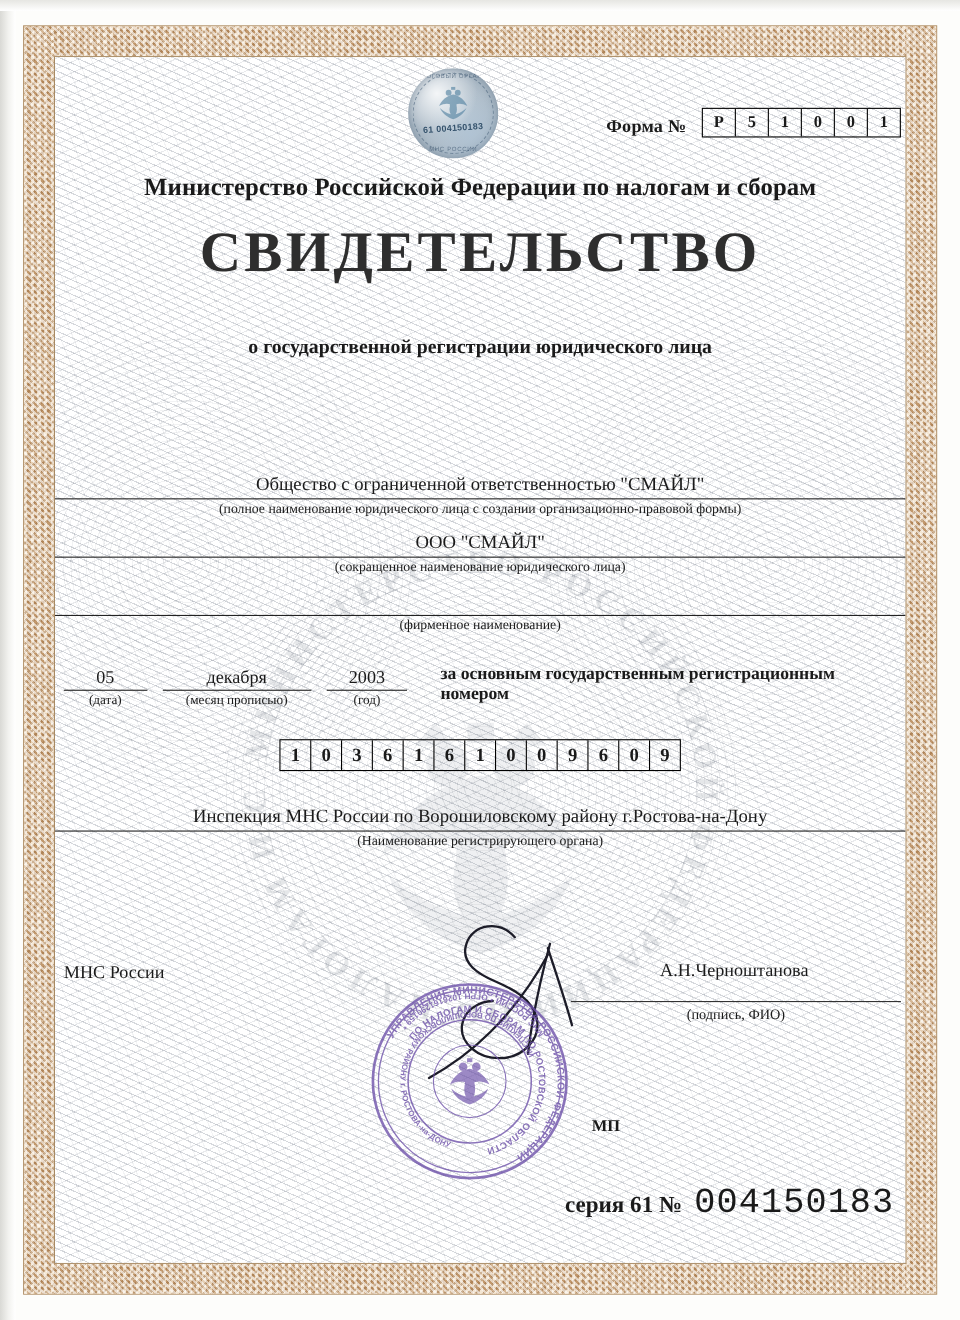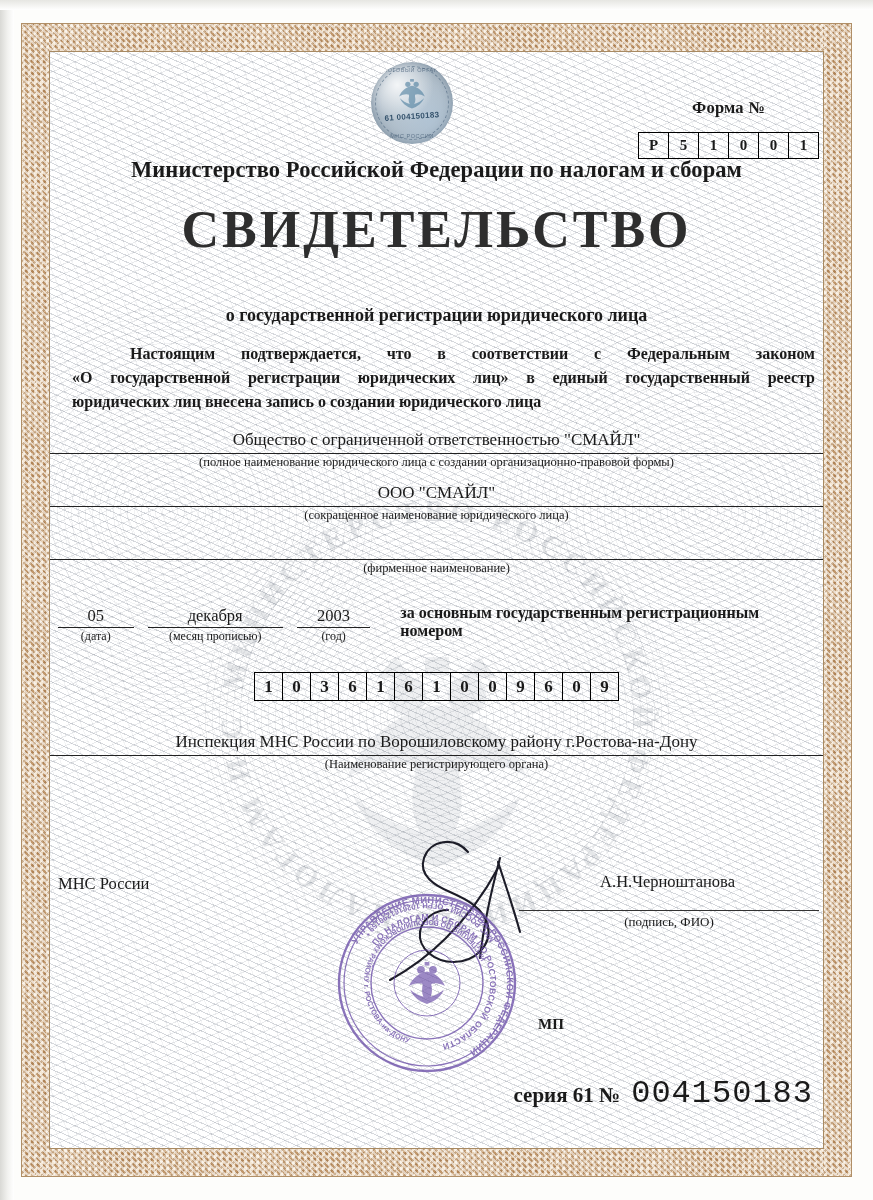--- a/index.html
+++ b/index.html
@@ -110,21 +110,21 @@
     position:absolute;left:0;right:0;text-align:center;
     font-family:"Liberation Sans", sans-serif;font-size:5.5px;color:rgba(52,78,104,.62);
     letter-spacing:.6px;
   }
   .holo .holo-arc-top{top:5px;}
   .holo .holo-arc-bot{bottom:5px;}
 
   
   .form-row{
     position:absolute;right:4px;top:46px;
-    display:flex;align-items:center;gap:14px;flex-direction:column;
+    display:flex;align-items:flex-end;gap:14px;
   }
   .form-label{font-size:16.5px;font-weight:700;letter-spacing:.2px;}
   .form-boxes{display:flex;border:1.4px solid #000;}
   .form-boxes .cell{
     width:29px;height:25px;line-height:25px;text-align:center;
     font-size:15px;font-weight:700;border-right:1.4px solid #000;
   }
   .form-boxes .cell:last-child{border-right:none;}
 
   
@@ -300,25 +300,20 @@
           <div class="cell">0</div>
           <div class="cell">0</div>
           <div class="cell">1</div>
         </div>
     </div>
 
     <div class="ministry">Министерство Российской Федерации по налогам и сборам</div>
     <div class="cert-title">СВИДЕТЕЛЬСТВО</div>
     <div class="cert-sub">о государственной регистрации юридического лица</div>
 
-    <div class="body-text">
-      <span class="l1 indent">Настоящим  подтверждается,  что  в  соответствии  с  Федеральным  законом</span>
-      <span class="l2">«О государственной регистрации юридических лиц» в единый государственный реестр</span>
-      <span class="l3">юридических лиц внесена запись о создании юридического лица</span>
-    </div>
 
     <div class="field" style="top:378px;">
       <div class="val">Общество с ограниченной ответственностью "СМАЙЛ"</div>
       <div class="cap">(полное наименование юридического лица с создании организационно-правовой формы)</div>
     </div>
 
     <div class="field" style="top:431px;">
       <div class="val">ООО "СМАЙЛ"</div>
       <div class="cap">(сокращенное наименование юридического лица)</div>
     </div>

